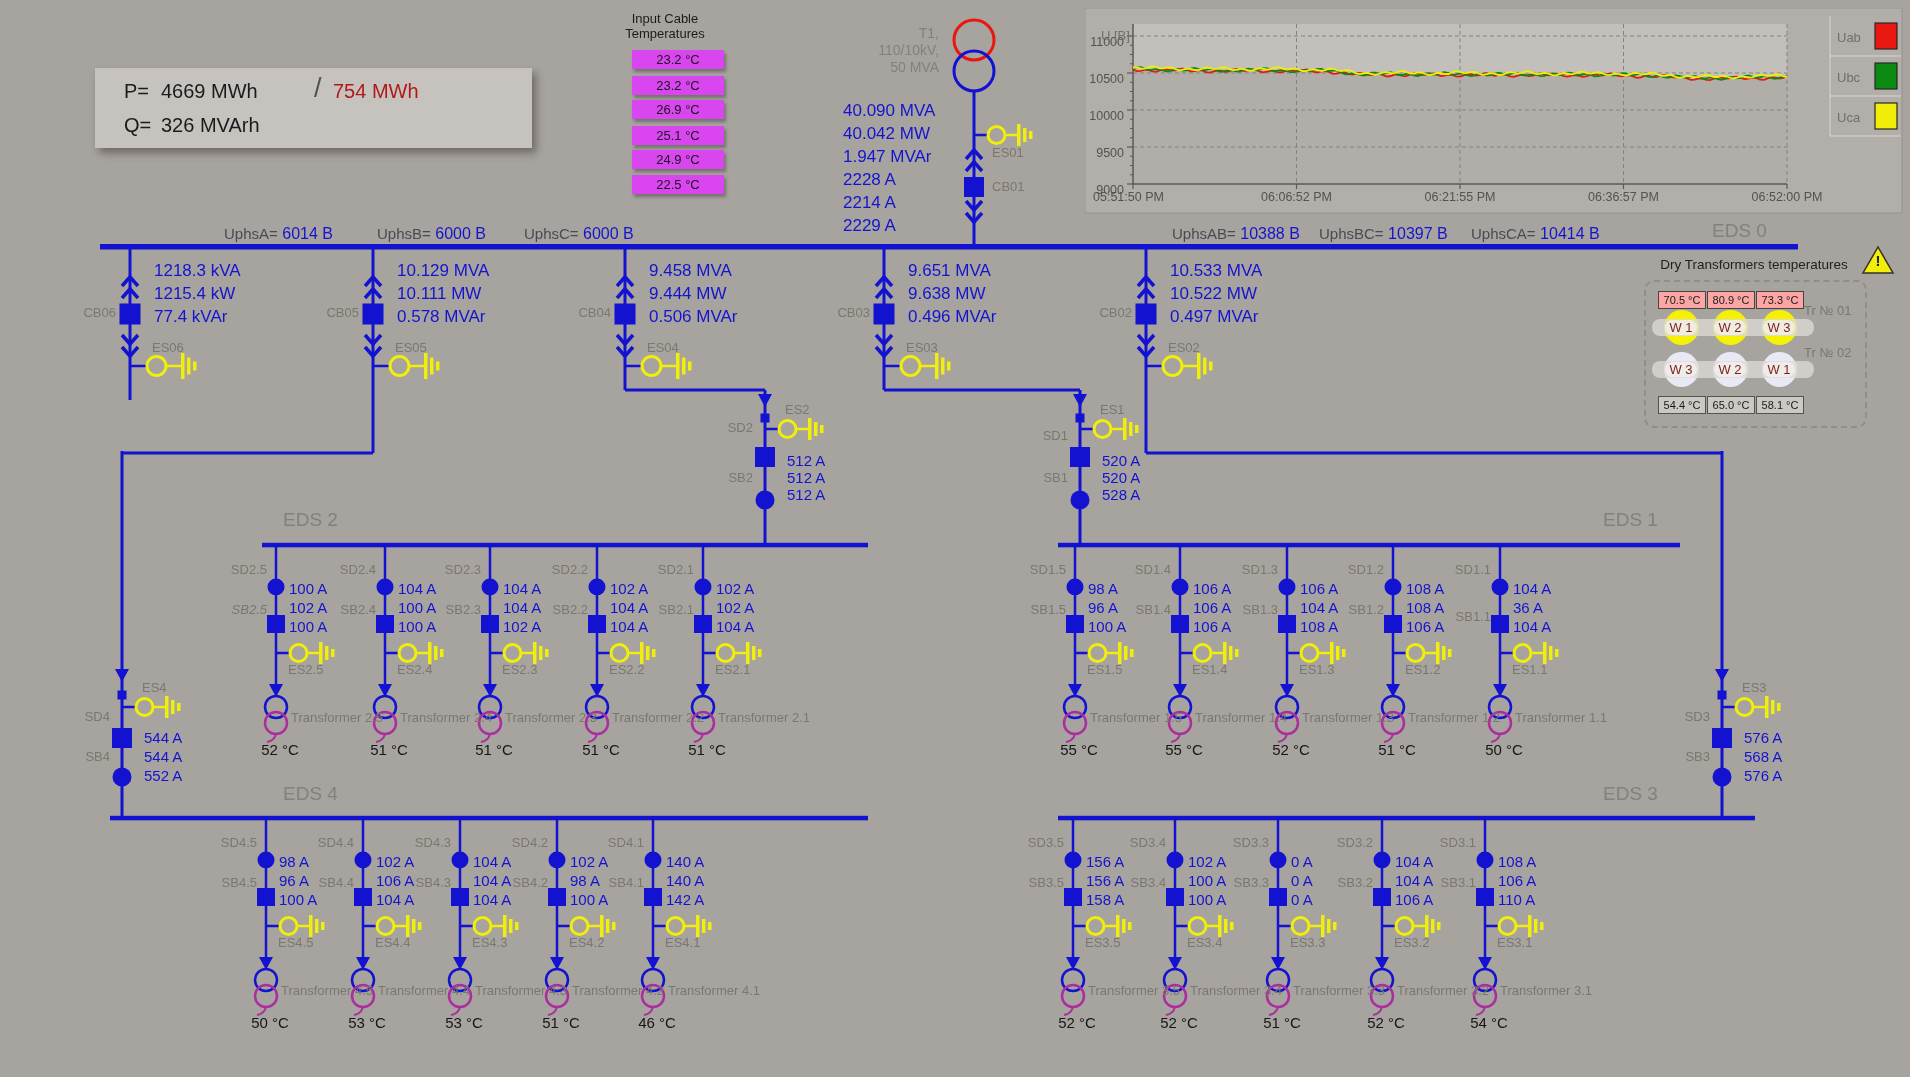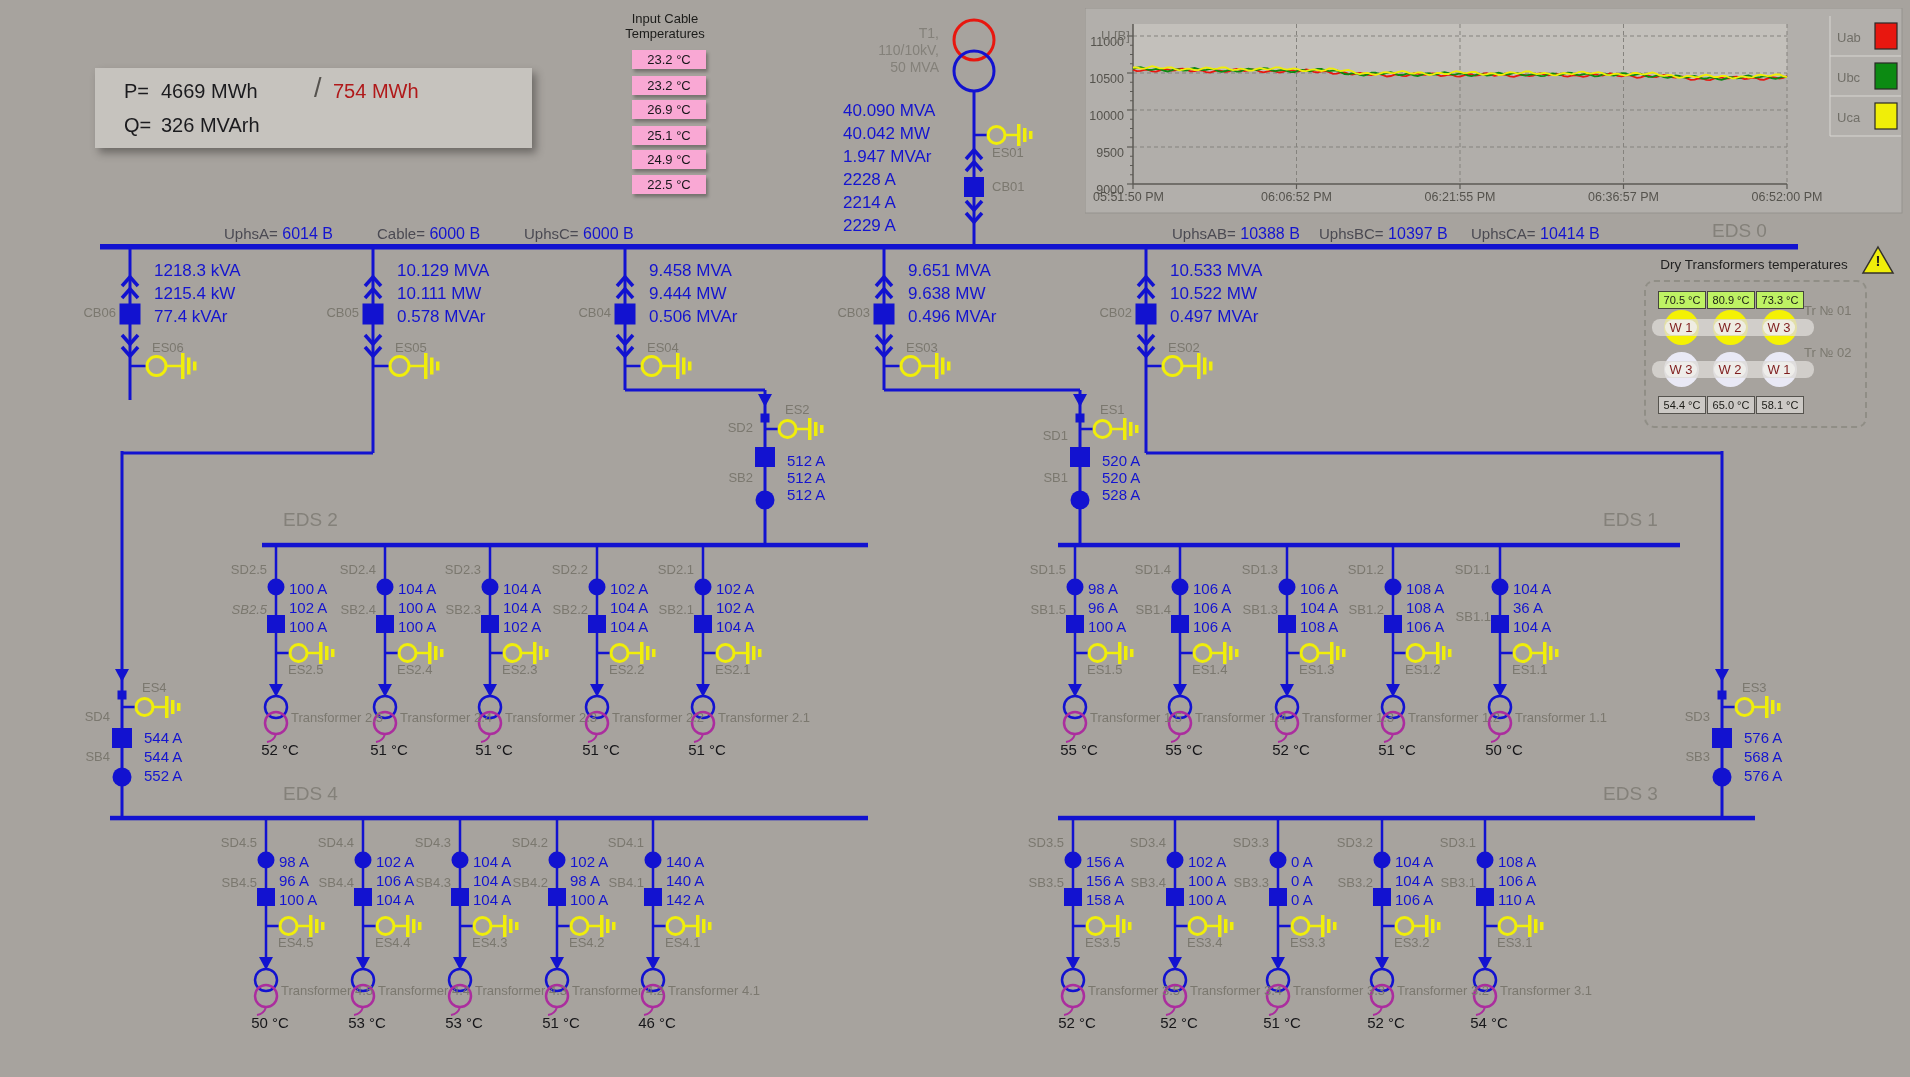--- a/index.html
+++ b/index.html
@@ -15,28 +15,28 @@
   .bv16{font-size:16px;color:#1414cf;}
   .temp15{font-size:15px;color:#17171a;}
   .r{transform:translateX(-100%);}
   .c{transform:translateX(-50%);}
   svg{position:absolute;left:0;top:0;}
   
   #energy{position:absolute;left:95px;top:68px;width:437px;height:80px;background:#c6c3be;
           box-shadow:4px 5px 8px rgba(40,38,35,.45);}
   #energy span{position:absolute;font-size:20px;color:#1b1b1e;white-space:nowrap;}
   
-  .icbox{position:absolute;left:632px;width:74px;height:19px;background:#f9a8d4;
+  .icbox{position:absolute;left:632px;width:92px;height:19px;background:#d946ef;
          box-shadow:2px 3px 3px rgba(60,58,55,.45);font-size:13px;color:#17171a;
          text-align:center;line-height:19px;}
   .ictitle{position:absolute;left:603px;width:124px;text-align:center;font-size:13px;color:#1c1c1a;}
   
   .dt-box{position:absolute;width:46px;height:16px;font-size:11px;color:#1b1b16;
           text-align:center;line-height:16px;border:1px solid #45443e;}
-  .dt-y{background:#bef264;}
+  .dt-y{background:#fca5a5;}
   .dt-g{background:#ccc9c5;border-color:#55534e;}
   .dt-circle{position:absolute;width:35px;height:35px;border-radius:50%;}
   .dt-bar{position:absolute;left:1652px;width:162px;height:17px;background:rgba(220,218,214,.78);border-radius:8px;}
   .dt-w{position:absolute;width:32px;text-align:center;font-size:13px;color:#7f1d1d;}
   .dt-w i{font-style:normal;background:rgba(241,240,236,.85);border-radius:8px;padding:0 4px;}
   #chartsvg{left:1085px;top:8px;}
 </style>
 </head>
 <body>
 
@@ -557,21 +557,21 @@
   <div class="lbl b17" style="left:843px;top:101px">40.090 MVA</div>
   <div class="lbl b17" style="left:843px;top:124px">40.042 MW</div>
   <div class="lbl b17" style="left:843px;top:147px">1.947 MVAr</div>
   <div class="lbl b17" style="left:843px;top:170px">2228 A</div>
   <div class="lbl b17" style="left:843px;top:193px">2214 A</div>
   <div class="lbl b17" style="left:843px;top:216px">2229 A</div>
   <div class="lbl g13" style="left:992px;top:146px">ES01</div>
   <div class="lbl g13" style="left:992px;top:180px">CB01</div>
 
   <div class="lbl" style="left:224px;top:225px"><span class="dk15">UphsA=</span> <span class="bv16">6014 B</span></div>
-  <div class="lbl" style="left:377px;top:225px"><span class="dk15">Cable=</span> <span class="bv16">6000 B</span></div>
+  <div class="lbl" style="left:377px;top:225px"><span class="dk15">UphsB=</span> <span class="bv16">6000 B</span></div>
   <div class="lbl" style="left:524px;top:225px"><span class="dk15">UphsC=</span> <span class="bv16">6000 B</span></div>
   <div class="lbl" style="left:1172px;top:225px"><span class="dk15">UphsAB=</span> <span class="bv16">10388 B</span></div>
   <div class="lbl" style="left:1319px;top:225px"><span class="dk15">UphsBC=</span> <span class="bv16">10397 B</span></div>
   <div class="lbl" style="left:1471px;top:225px"><span class="dk15">UphsCA=</span> <span class="bv16">10414 B</span></div>
   <div class="lbl hdr" style="left:1712px;top:220px">EDS 0</div>
 
   <div class="lbl c" style="left:1878px;top:253px;font-size:15px;font-weight:bold;color:#22201c">!</div>
 
   <div>
     <div class="lbl" style="left:1648px;top:257px;width:212px;text-align:center;font-size:13.5px;color:#222;">Dry Transformers temperatures</div>

